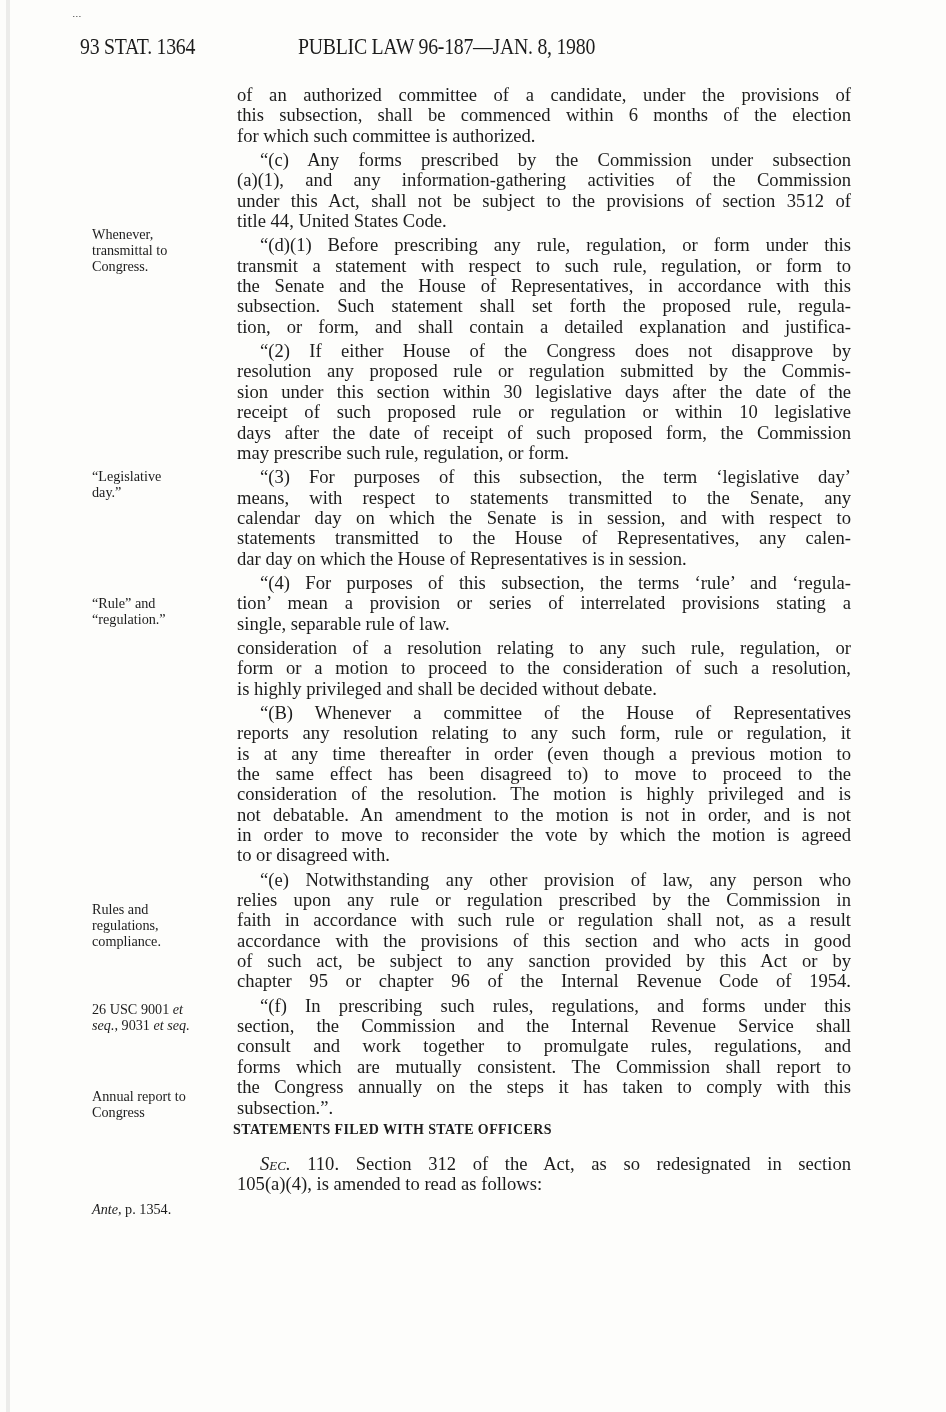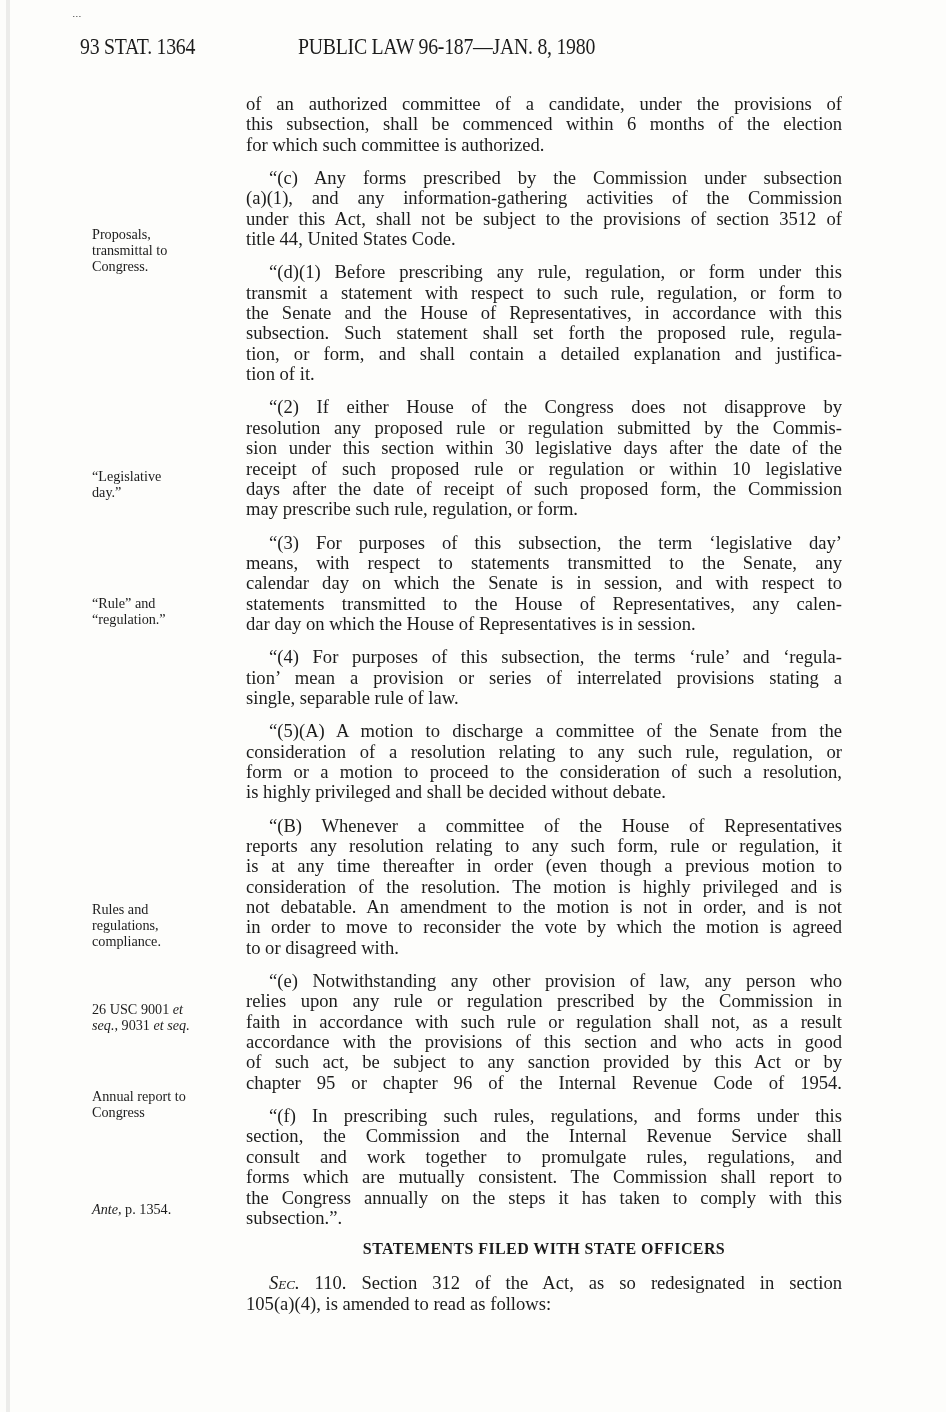--- a/index.html
+++ b/index.html
@@ -27,25 +27,25 @@
   .law {
     position: absolute; left: 218px; top: 0;
     font-size: 22.5px; letter-spacing: -0.3px; transform: scaleX(0.88); transform-origin: left;
     white-space: nowrap;
   }
   .main {
     position: absolute; left: 233px; top: 81px; width: 622px;
     font-size: 18.6px; line-height: 20.35px;
     text-align: justify;
   }
-  .main p { margin: 13px; }
+  .main p { margin: 4px; }
   .line { display: block; white-space: nowrap; text-align-last: justify; text-align: justify; }
   .line.last { text-align-last: left; }
   .sidehead {
-    text-align: center; font-size: 16px; font-weight: bold; letter-spacing: 0.4px;
+    font-size: 14px; font-weight: bold; letter-spacing: 0.4px;
     margin: 4px 0 16px 0; line-height: 16px;
   }
   .margin {
     position: absolute; left: 92px; width: 130px;
     font-size: 14.2px; line-height: 16px;
   }
   .margin i { font-style: italic; margin-top: 25px; }
   .sc { font-variant: small-caps; font-style: italic; }
 </style>
 </head>
@@ -53,21 +53,21 @@
 
 <div class="edge"></div>
 <div class="corner-mark">⋮</div>
 
 <div class="header">
   <span class="stat">93 STAT. 1364</span>
   <span class="law">PUBLIC LAW 96-187—JAN. 8, 1980</span>
 </div>
 
 <div class="margin" style="top:226px">
-  <div>Proposals,</div>
+  <div>Whenever,</div>
   <div>transmittal to</div>
   <div>Congress.</div>
 </div>
 <div class="margin" style="top:468px">
   <div>“Legislative</div>
   <div>day.”</div>
 </div>
 <div class="margin" style="top:595px">
   <div>“Rule” and</div>
   <div>“regulation.”</div>
@@ -100,21 +100,20 @@
     <span class="line">(a)(1), and any information-gathering activities of the Commission</span>
     <span class="line">under this Act, shall not be subject to the provisions of section 3512 of</span>
     <span class="line last">title 44, United States Code.</span>
   </p>
   <p>
     <span class="line" style="padding-left:23px">“(d)(1) Before prescribing any rule, regulation, or form under this</span>
     <span class="line">transmit a statement with respect to such rule, regulation, or form to</span>
     <span class="line">the Senate and the House of Representatives, in accordance with this</span>
     <span class="line">subsection. Such statement shall set forth the proposed rule, regula-</span>
     <span class="line">tion, or form, and shall contain a detailed explanation and justifica-</span>
-    <span class="line last">tion of it.</span>
   </p>
   <p>
     <span class="line" style="padding-left:23px">“(2) If either House of the Congress does not disapprove by</span>
     <span class="line">resolution any proposed rule or regulation submitted by the Commis-</span>
     <span class="line">sion under this section within 30 legislative days after the date of the</span>
     <span class="line">receipt of such proposed rule or regulation or within 10 legislative</span>
     <span class="line">days after the date of receipt of such proposed form, the Commission</span>
     <span class="line last">may prescribe such rule, regulation, or form.</span>
   </p>
   <p>
@@ -123,29 +122,29 @@
     <span class="line">calendar day on which the Senate is in session, and with respect to</span>
     <span class="line">statements transmitted to the House of Representatives, any calen-</span>
     <span class="line last">dar day on which the House of Representatives is in session.</span>
   </p>
   <p>
     <span class="line" style="padding-left:23px">“(4) For purposes of this subsection, the terms ‘rule’ and ‘regula-</span>
     <span class="line">tion’ mean a provision or series of interrelated provisions stating a</span>
     <span class="line last">single, separable rule of law.</span>
   </p>
   <p>
-    <span class="line" style="padding-left:23px">“(5)(A) A motion to discharge a committee of the Senate from the</span>
     <span class="line">consideration of a resolution relating to any such rule, regulation, or</span>
     <span class="line">form or a motion to proceed to the consideration of such a resolution,</span>
     <span class="line last">is highly privileged and shall be decided without debate.</span>
   </p>
   <p>
     <span class="line" style="padding-left:23px">“(B) Whenever a committee of the House of Representatives</span>
     <span class="line">reports any resolution relating to any such form, rule or regulation, it</span>
     <span class="line">is at any time thereafter in order (even though a previous motion to</span>
+    <span class="line">the same effect has been disagreed to) to move to proceed to the</span>
     <span class="line">consideration of the resolution. The motion is highly privileged and is</span>
     <span class="line">not debatable. An amendment to the motion is not in order, and is not</span>
     <span class="line">in order to move to reconsider the vote by which the motion is agreed</span>
     <span class="line last">to or disagreed with.</span>
   </p>
   <p>
     <span class="line" style="padding-left:23px">“(e) Notwithstanding any other provision of law, any person who</span>
     <span class="line">relies upon any rule or regulation prescribed by the Commission in</span>
     <span class="line">faith in accordance with such rule or regulation shall not, as a result</span>
     <span class="line">accordance with the provisions of this section and who acts in good</span>

